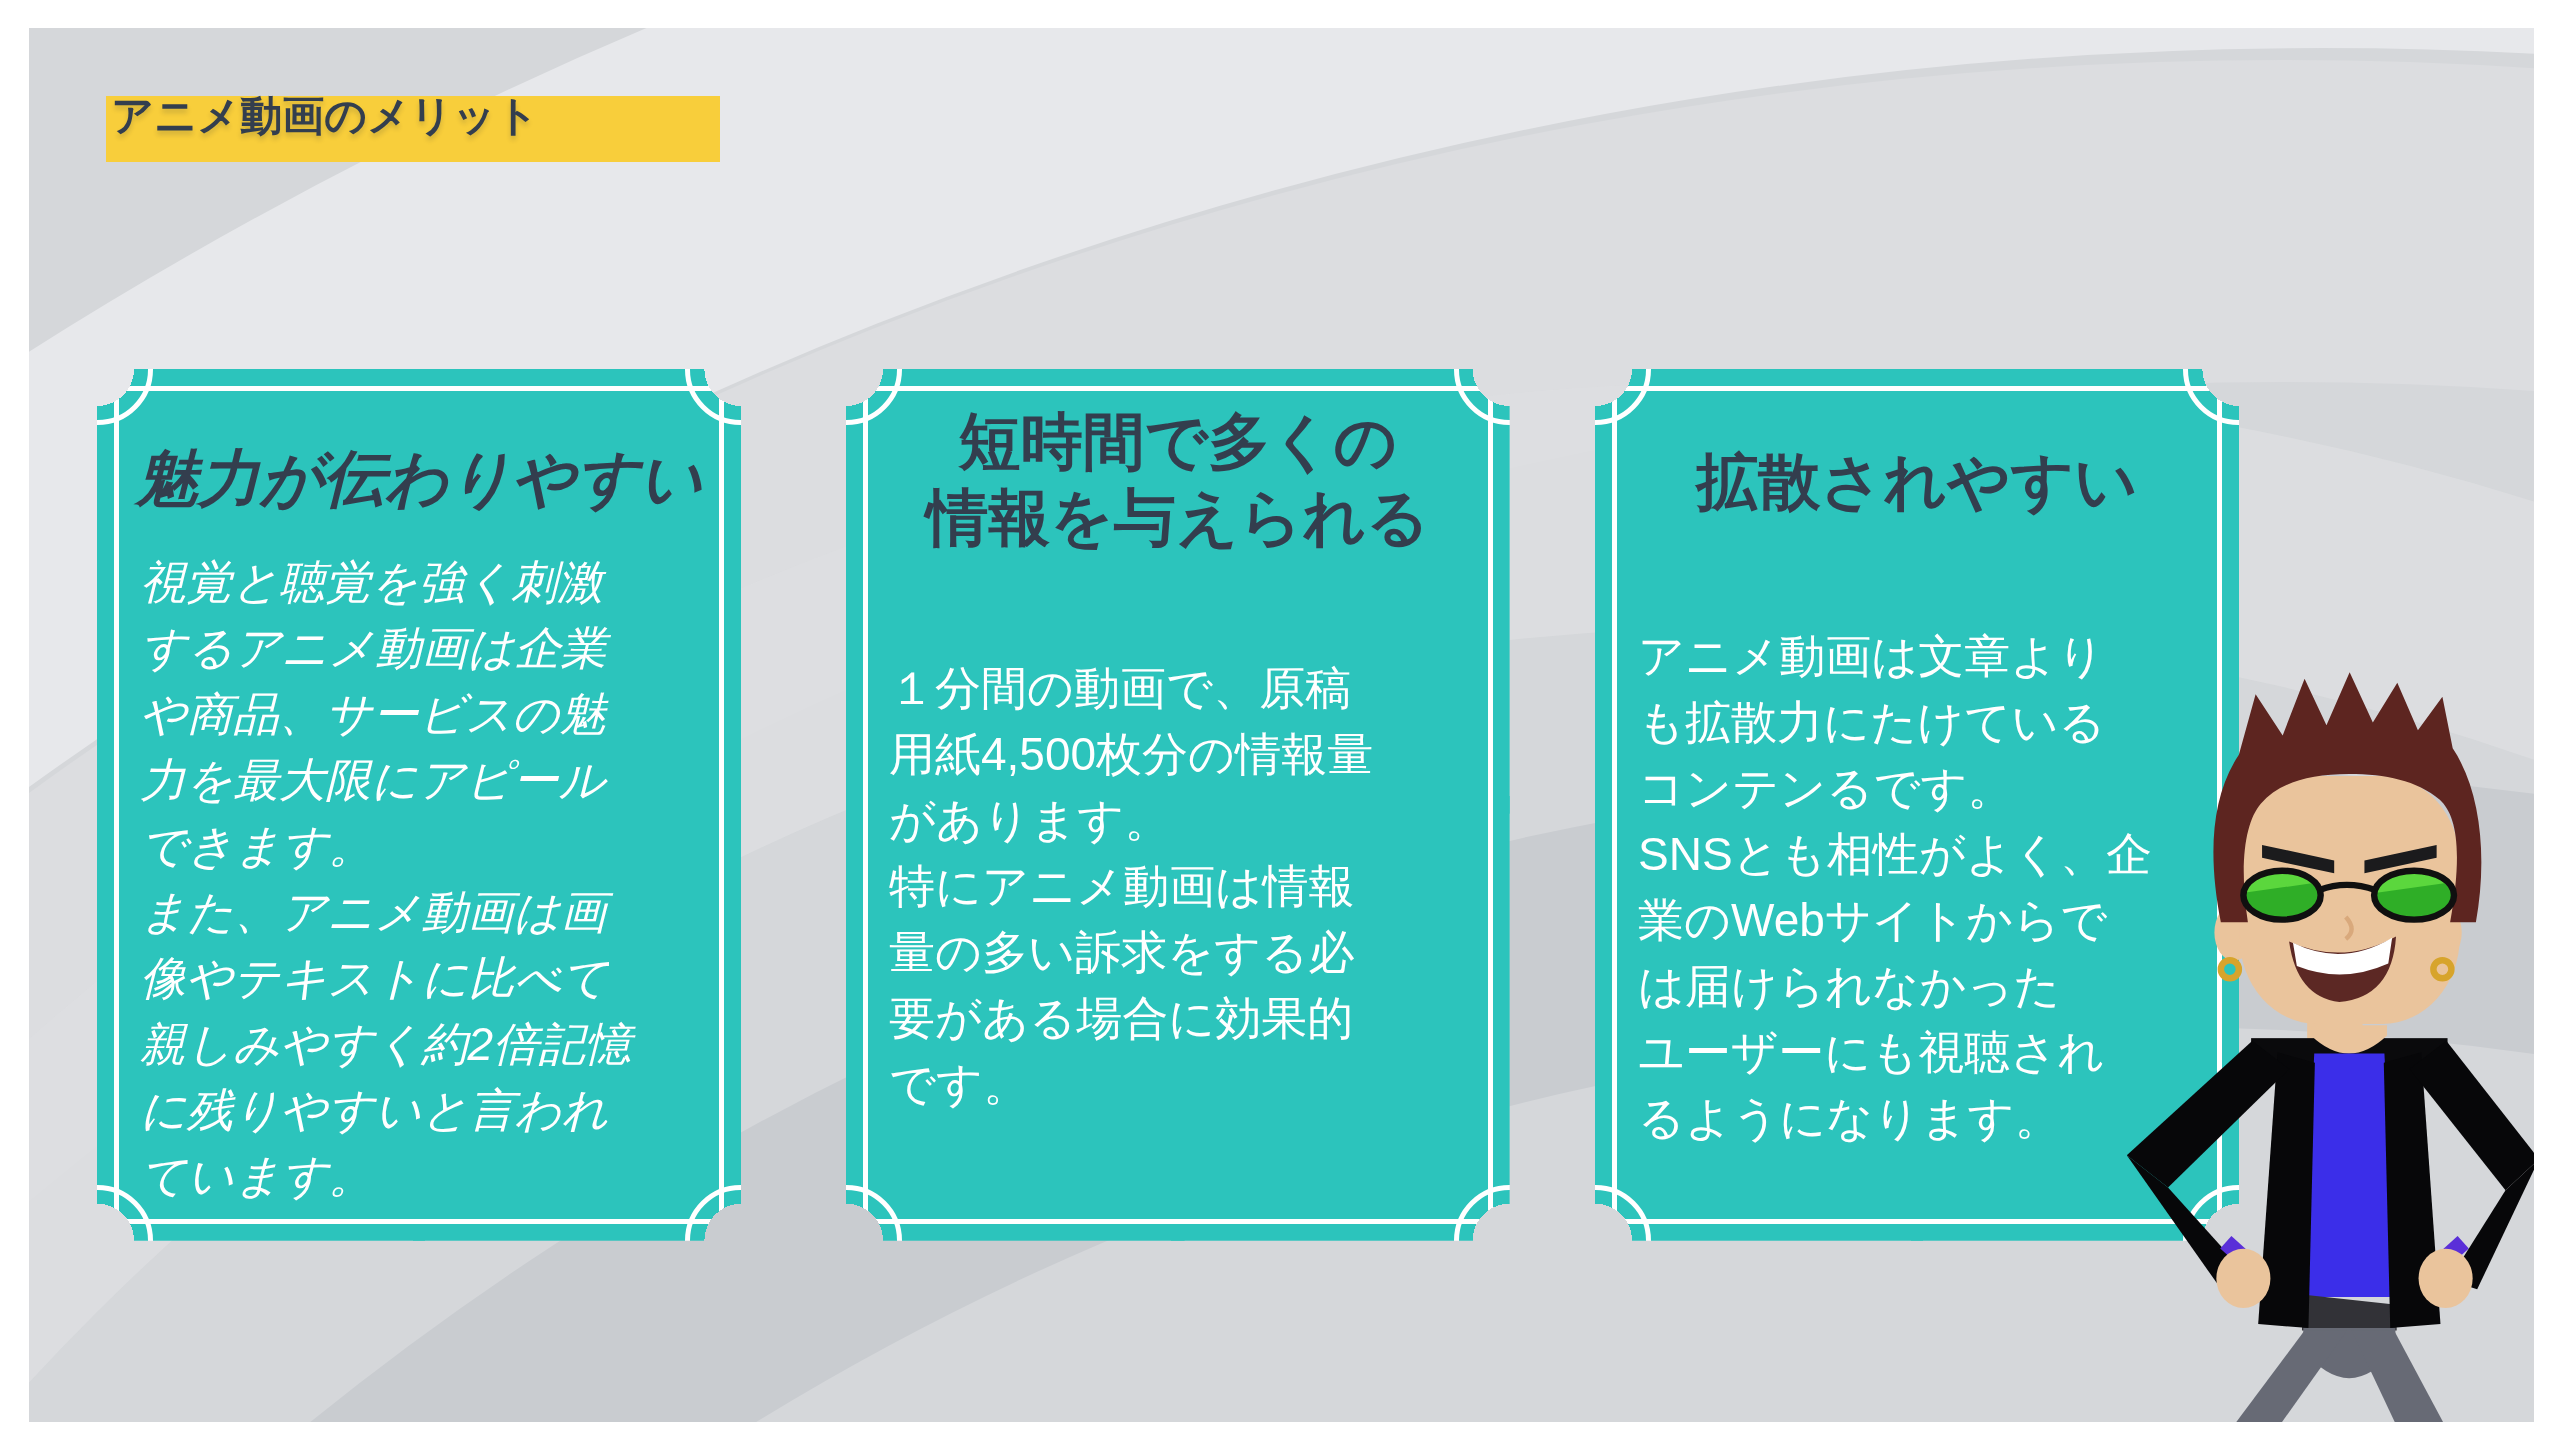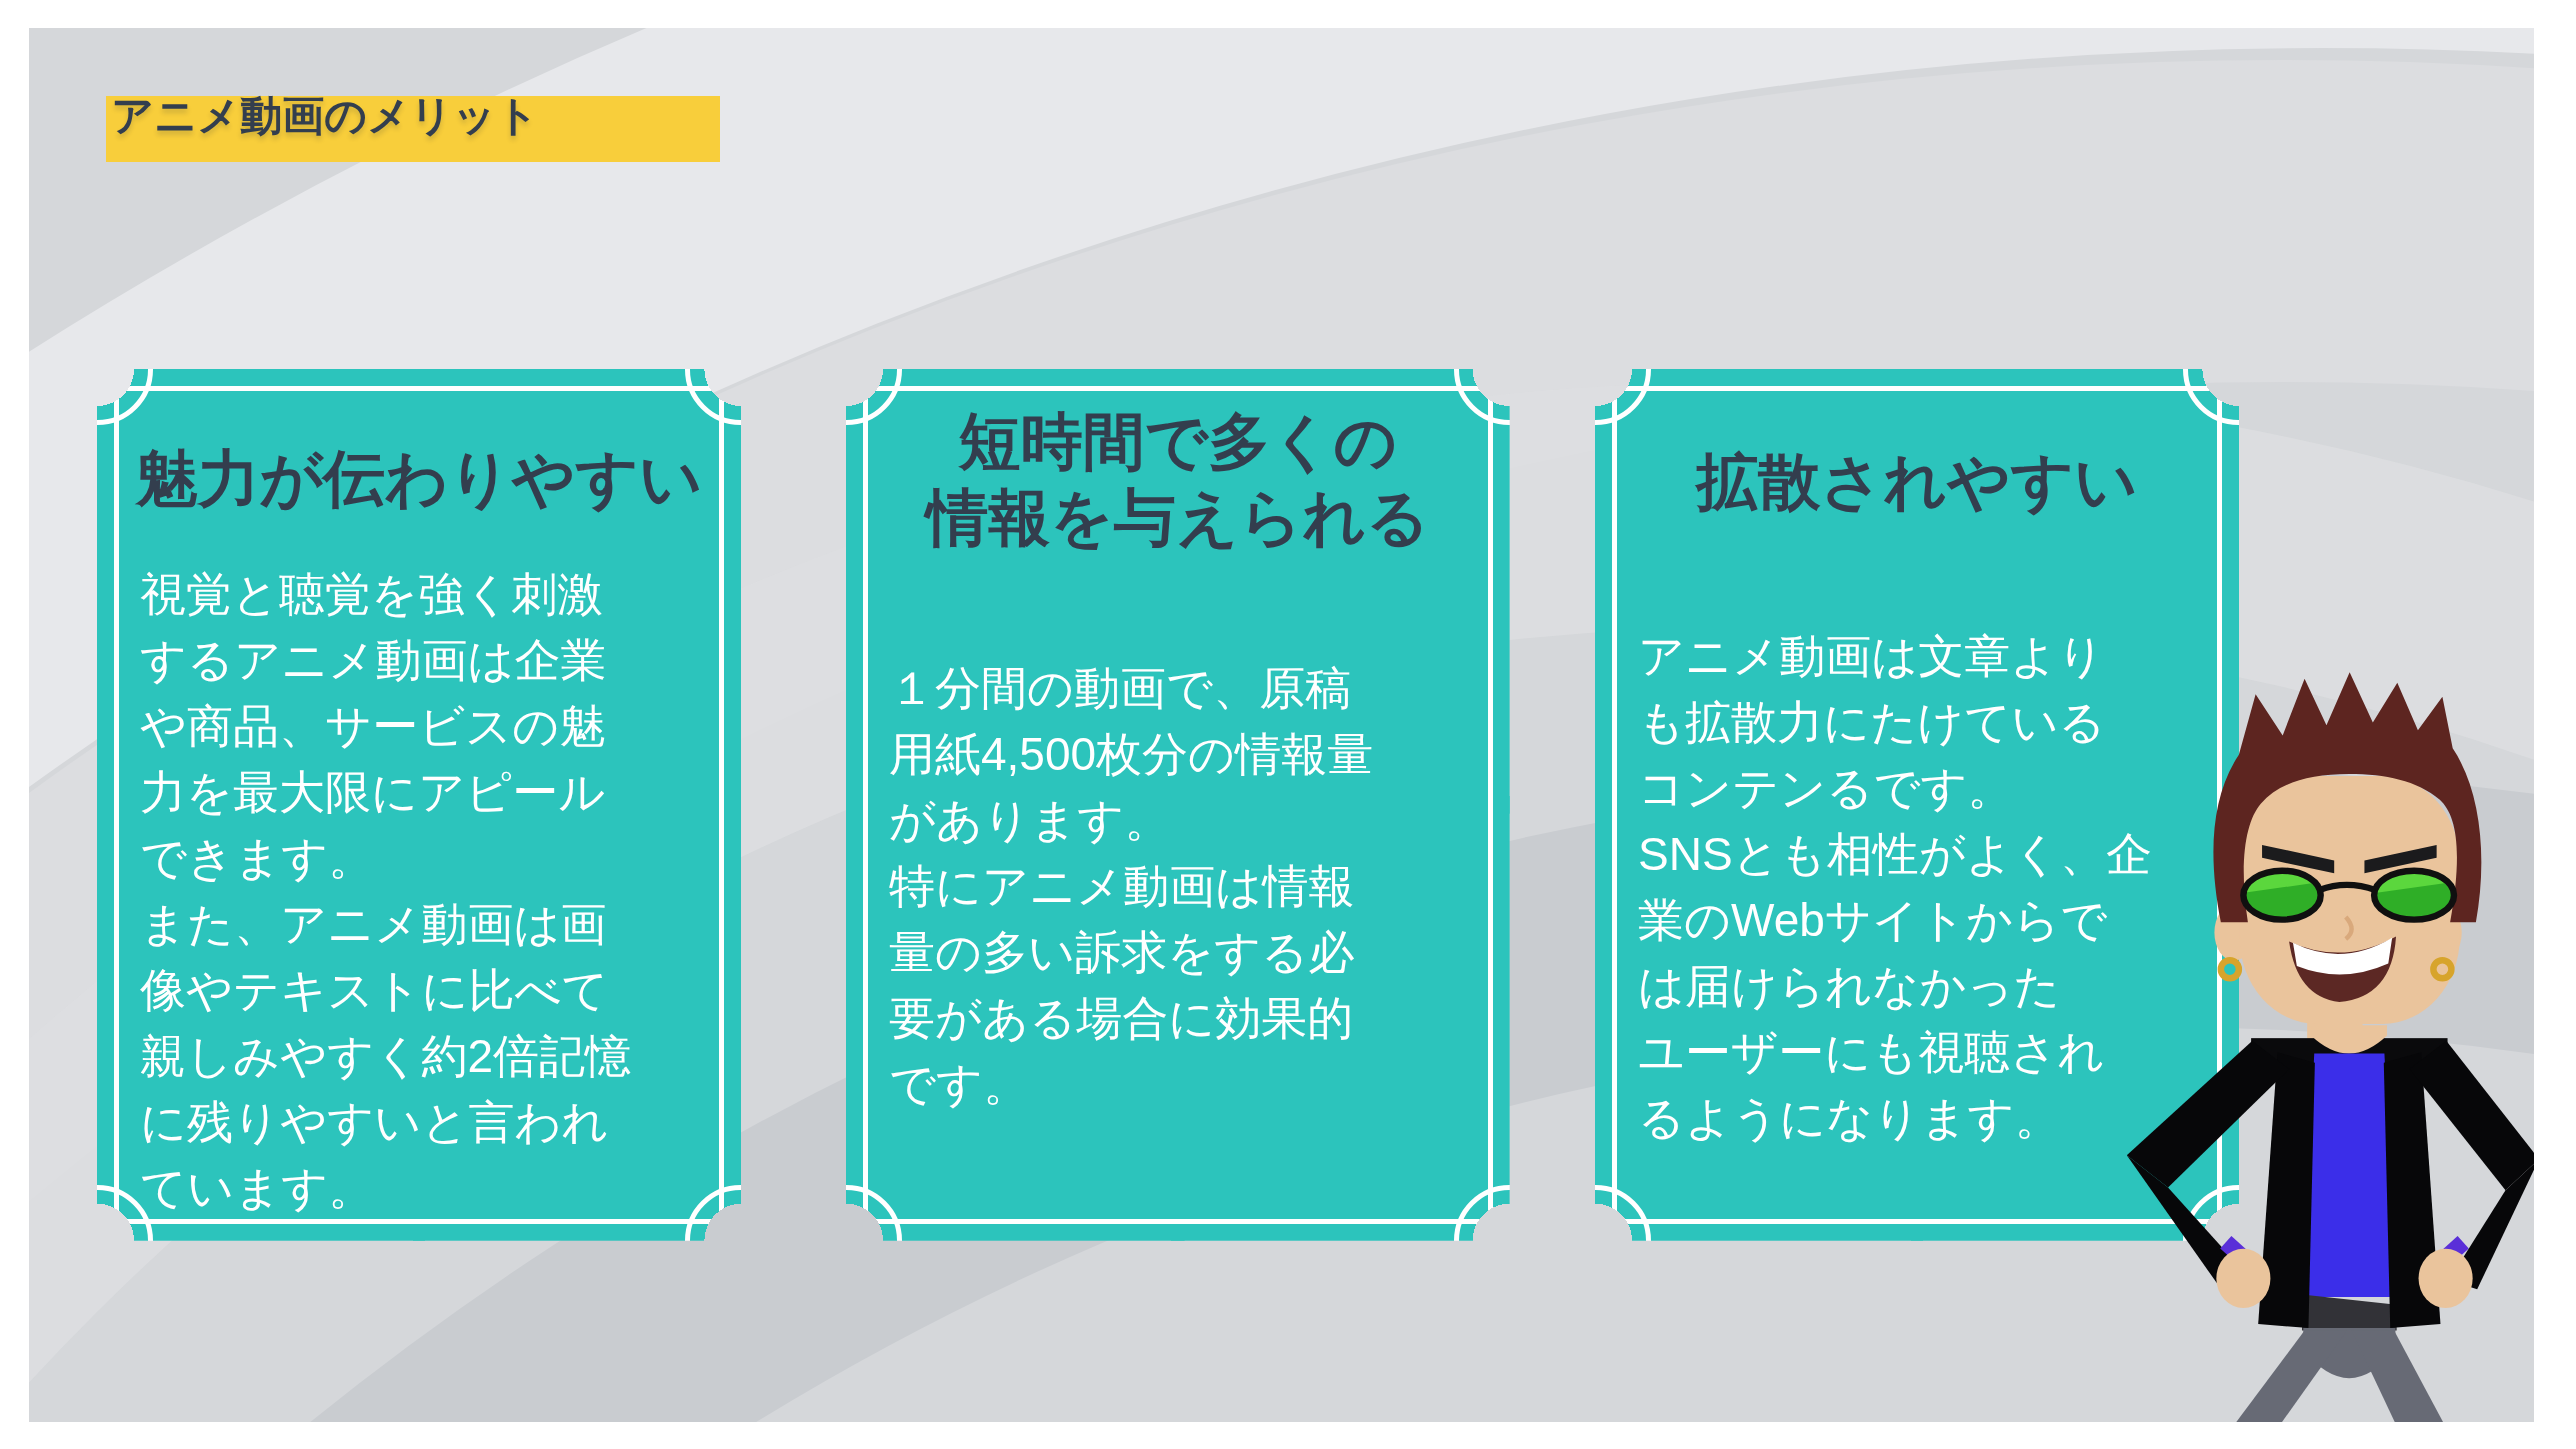--- a/index.html
+++ b/index.html
@@ -31,32 +31,32 @@
     -webkit-mask-position:0 0,100% 0,0 100%,100% 100%;
     -webkit-mask-repeat:no-repeat;
     mask-image:
       radial-gradient(circle at 0 0, transparent 37px, #000 37px),
       radial-gradient(circle at 100% 0, transparent 37px, #000 37px),
       radial-gradient(circle at 0 100%, transparent 37px, #000 37px),
       radial-gradient(circle at 100% 100%, transparent 37px, #000 37px);
     mask-size:51% 51%;
     mask-position:0 0,100% 0,0 100%,100% 100%;
     mask-repeat:no-repeat;}
-  .card-1{left:68px;} .card-2{left:817px;padding-left:20px;} .card-3{left:1566px;}
+  .card-1{left:68px;font-style:italic;} .card-2{left:817px;padding-left:20px;} .card-3{left:1566px;}
   .frame{position:absolute;inset:16.7px;border:5.2px solid #fff;}
   .arc{position:absolute;width:111px;height:111px;border:5.2px solid #fff;border-radius:50%;
     box-sizing:border-box;background:transparent;}
   .arc.tl{left:-55px;top:-55px;} .arc.tr{right:-55px;top:-55px;}
   .arc.bl{left:-55px;bottom:-55px;} .arc.br{right:-55px;bottom:-55px;}
   .card-title{position:absolute;left:0;right:0;margin:0;text-align:center;font-weight:800;
     font-size:62px;line-height:76px;color:var(--navy,#333e4e);white-space:pre-line;}
   .card-1 .card-title{top:72px;} .card-2 .card-title{top:35px;} .card-3 .card-title{top:75px;}
   .card-body{position:absolute;left:43px;right:31px;margin:0;font-size:46px;line-height:66px;
     color:#ffffff;white-space:pre-line;font-weight:400;}
-  .card-1 .card-body{top:192px;} .card-2 .card-body{top:286px;} .card-3 .card-body{top:254px;}
+  .card-1 .card-body{top:180px;} .card-2 .card-body{top:286px;} .card-3 .card-body{top:254px;}
 
   .mascot{position:absolute;left:2090px;top:616px;width:451px;height:778px;}
 </style>
 </head>
 <body>
 
 <div class="slide">
   <div class="ring ring-a"></div>
   <div class="ring ring-b"></div>
   <div class="ring ring-d"></div>

